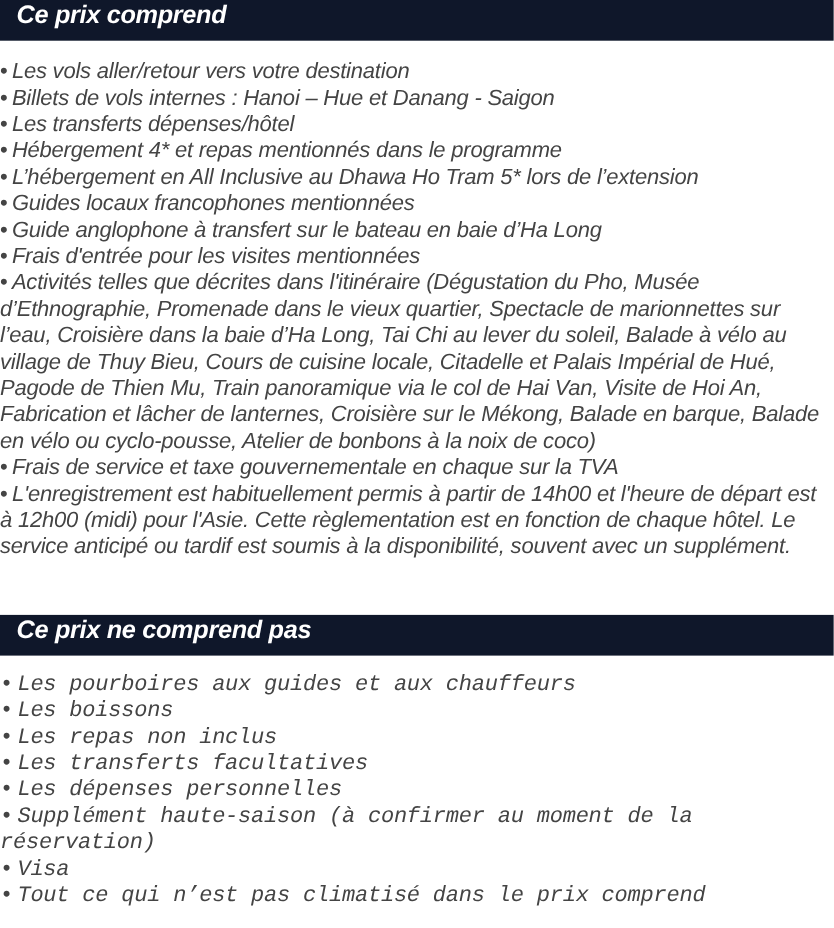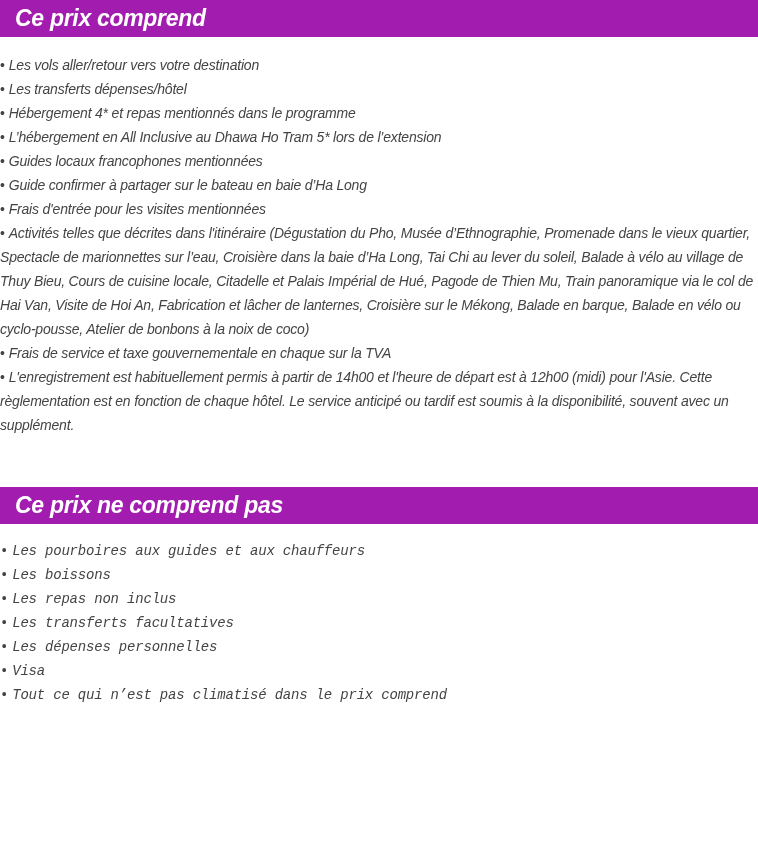--- a/index.html
+++ b/index.html
@@ -4,42 +4,42 @@
   <style>
     html, body { margin: 0; padding: 0; background: #ffffff; }
     body {
       width: 758px;
       height: 844px;
       overflow: hidden;
       font-family: "Liberation Sans", "DejaVu Sans", sans-serif;
       color: #444444;
     }
     .banner {
-      background: #a21caf;
+      background: #0f172a;
       height: 37px;
       width: 758px;
       box-sizing: border-box;
       padding-left: 15px;
       display: flex;
-      align-items: center;
+      align-items: flex-start;
     }
     .banner h2 {
       margin: 0;
       color: #ffffff;
       font-style: italic;
       font-weight: bold;
       font-size: 23px;
       letter-spacing: -0.3px;
     }
     .list {
       margin: 0;
       padding: 0;
       list-style: none;
       font-style: italic;
-      font-size: 14px;
+      font-size: 20px;
       line-height: 24px;
       letter-spacing: -0.2px;
     }
     .list li::before {
       content: "\2022";
       font-style: normal;
       margin-right: 4px;
     }
     .section1 .list { margin-top: 16px; }
     .section2 { margin-top: 50px; }
@@ -47,38 +47,40 @@
   </style>
 </head>
 <body>
 
 <section class="section1">
   <div class="banner">
     <h2>Ce prix comprend</h2>
   </div>
   <ul class="list">
     <li>Les vols aller/retour vers votre destination</li>
+    <li>Billets de vols internes : Hanoi – Hue et Danang - Saigon</li>
     <li>Les transferts dépenses/hôtel</li>
     <li>Hébergement 4* et repas mentionnés dans le programme</li>
     <li>L’hébergement en All Inclusive au Dhawa Ho Tram 5* lors de l’extension</li>
     <li>Guides locaux francophones mentionnées</li>
-    <li>Guide confirmer à partager sur le bateau en baie d’Ha Long</li>
+    <li>Guide anglophone à transfert sur le bateau en baie d’Ha Long</li>
     <li>Frais d'entrée pour les visites mentionnées</li>
     <li>Activités telles que décrites dans l'itinéraire (Dégustation du Pho, Musée d’Ethnographie, Promenade dans le vieux quartier, Spectacle de marionnettes sur l’eau, Croisière dans la baie d’Ha Long, Tai Chi au lever du soleil, Balade à vélo au village de Thuy Bieu, Cours de cuisine locale, Citadelle et Palais Impérial de Hué, Pagode de Thien Mu, Train panoramique via le col de Hai Van, Visite de Hoi An, Fabrication et lâcher de lanternes, Croisière sur le Mékong, Balade en barque, Balade en vélo ou cyclo-pousse, Atelier de bonbons à la noix de coco)</li>
     <li>Frais de service et taxe gouvernementale en chaque sur la TVA</li>
     <li>L'enregistrement est habituellement permis à partir de 14h00 et l'heure de départ est à 12h00 (midi) pour l'Asie. Cette règlementation est en fonction de chaque hôtel. Le service anticipé ou tardif est soumis à la disponibilité, souvent avec un supplément.</li>
   </ul>
 </section>
 
 <section class="section2">
   <div class="banner">
     <h2>Ce prix ne comprend pas</h2>
   </div>
   <ul class="list">
     <li>Les pourboires aux guides et aux chauffeurs</li>
     <li>Les boissons</li>
     <li>Les repas non inclus</li>
     <li>Les transferts facultatives</li>
     <li>Les dépenses personnelles</li>
+    <li>Supplément haute-saison (à confirmer au moment de la réservation)</li>
     <li>Visa</li>
     <li>Tout ce qui n’est pas climatisé dans le prix comprend</li>
   </ul>
 </section>
 
 </body></html>

